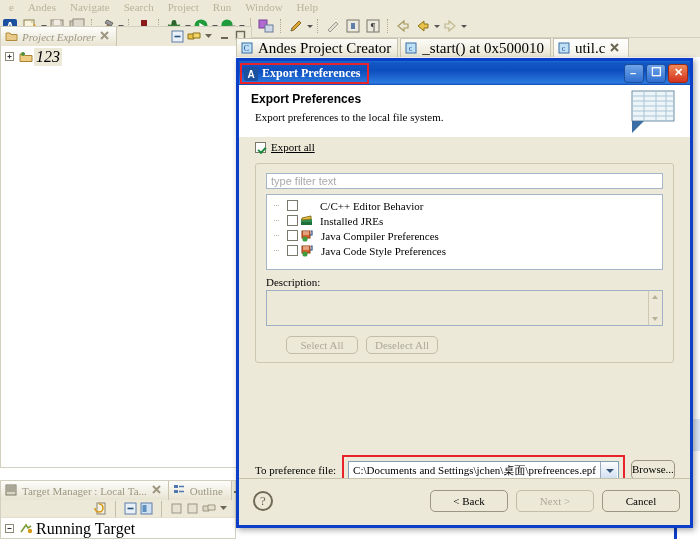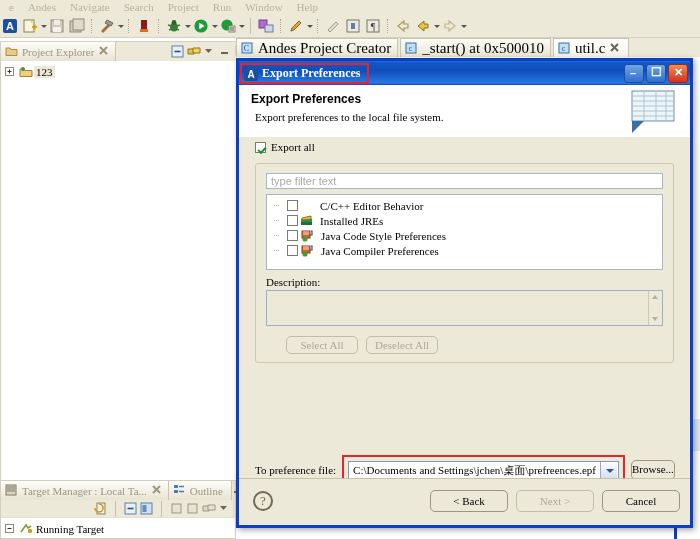--- a/index.html
+++ b/index.html
@@ -22,30 +22,30 @@
   
   .toolbar{position:absolute;left:0;top:14px;width:700px;height:24px;
     background:#ece9d8;border-bottom:1px solid #d4d0c0;display:flex;align-items:center;box-sizing:border-box;}
   .tb-ic{width:16px;height:16px;margin:0 2px;position:relative;display:inline-block;}
   .tb-arrow{width:7px;height:16px;display:inline-block;position:relative;}
   .tb-arrow:after{content:"";position:absolute;left:1px;top:7px;border-left:3px solid transparent;border-right:3px solid transparent;border-top:3px solid #555;}
   .tb-sep{width:1px;height:14px;margin:0 4px;border-left:1px dotted #b0ab93;}
   .tb-sep2{width:1px;height:16px;margin:0 5px;background:#c3bfab;}
 
   
-  .view-pe{position:absolute;left:0;top:41px;width:252px;height:442px;background:#ffffff;border:1px solid #d4d0c0;box-sizing:border-box;}
+  .view-pe{position:absolute;left:0;top:26px;width:252px;height:442px;background:#ffffff;border:1px solid #d4d0c0;box-sizing:border-box;font-style:italic;}
   .view-tabbar{height:19px;background:#ece9d8;display:flex;align-items:center;position:relative;}
   .view-tab{height:19px;display:flex;align-items:center;padding:0 4px;
     background:linear-gradient(to bottom,#fdfdfa,#e8e4d2);border-right:1px solid #c8c4b0;}
   .view-tab .lbl{font-size:11px;color:#9d9781;margin:0 4px;white-space:nowrap;}
   .view-tools{margin-left:auto;display:flex;align-items:center;gap:3px;padding-right:3px;}
   .mini{width:13px;height:13px;display:inline-block;position:relative;}
   .pe-body{padding:3px 0 0 3px;}
   .tree-row{display:flex;align-items:center;height:16px;gap:2px;}
-  .tree-row .lbl{font-size:11px;background:#ece9d8;padding:0 2px;}
+  .tree-row .lbl{font-size:16px;background:#ece9d8;padding:0 2px;}
 
   
   .view-tm{position:absolute;left:0;top:480px;width:236px;height:59px;background:#fff;border:1px solid #d4d0c0;box-sizing:border-box;}
   .tm-tools{height:17px;background:#ece9d8;display:flex;align-items:center;justify-content:flex-end;gap:3px;padding-right:4px;border-bottom:1px solid #e4e0d0;}
 
   
   .editor-area{position:absolute;left:236px;top:38px;width:464px;height:501px;background:#fff;}
   .ed-tabbar{height:19px;background:#ece9d8;display:flex;align-items:flex-end;}
   .ed-tab{height:18px;display:flex;align-items:center;padding:0 6px 0 4px;gap:4px;
     background:linear-gradient(to bottom,#fcfcf8,#e9e5d3);border:1px solid #c8c4b0;border-bottom:none;margin-right:2px;}
@@ -503,21 +503,21 @@
         <rect x="10" y="1" width="42" height="30" fill="#eef5f8" stroke="#6d8fa5"></rect>
         <path d="M10 6h42M10 11h42M10 16h42M10 21h42M10 26h42" stroke="#a9c6d6"></path>
         <path d="M22 1v30M34 1v30M44 1v30" stroke="#a9c6d6"></path>
         <path d="M10 31 L10 43 L22 31z" fill="#3a6ea5"></path>
       </svg>
     </span>
   </div>
 
   <div class="dlg-body">
 
-    <div class="row-cb" style="position:absolute;left:16px;top:4px;">
+    <div class="row-cb" style="position:absolute;left:16px;top:4px;text-decoration:underline;">
       <span class="cb on"></span>
       <span class="lbl"><span>Export all</span></span>
     </div>
 
     <div class="group">
       <div class="filter">type filter text</div>
 
       <div class="treebox">
         <div class="tnode">
           <span class="dash">
@@ -553,38 +553,38 @@
           </span>
           <span class="cb"></span>
           <span class="mini" style="width:13px;height:12px">
             <svg width="13" height="12">
                 <rect x="1" y="1" width="8" height="7" fill="#d4622a" stroke="#8e3f12"></rect>
                 <path d="M2 2h6M2 4h6" stroke="#fff" stroke-width="0.8"></path>
                 <circle cx="4" cy="9" r="2.6" fill="#3f9c3f"></circle>
                 <path d="M10 1 L11 1 L11 5 L9 5" fill="none" stroke="#2a4f8f" stroke-width="1.2"></path>
               </svg>
           </span>
-          <span class="lbl">Java Code Style Preferences</span>
+          <span class="lbl">Java Compiler Preferences</span>
         </div>
         <div class="tnode">
           <span class="dash">
             <svg width="14" height="15">
                 <path d="M4 7.5h6" stroke="#b8b4a2" stroke-dasharray="1,1"></path>
               </svg>
           </span>
           <span class="cb"></span>
           <span class="mini" style="width:13px;height:12px">
             <svg width="13" height="12">
                 <rect x="1" y="1" width="8" height="7" fill="#d4622a" stroke="#8e3f12"></rect>
                 <path d="M2 2h6M2 4h6" stroke="#fff" stroke-width="0.8"></path>
                 <circle cx="4" cy="9" r="2.6" fill="#3f9c3f"></circle>
                 <path d="M10 1 L11 1 L11 5 L9 5" fill="none" stroke="#2a4f8f" stroke-width="1.2"></path>
               </svg>
           </span>
-          <span class="lbl">Java Compiler Preferences</span>
+          <span class="lbl">Java Code Style Preferences</span>
         </div>
       </div>
 
       <span class="desc-lbl">Description:</span>
       <div class="descbox">
         <span></span>
         <div class="vsb">
           <div class="ar up"></div>
           <div class="ar dn" style="position:absolute;bottom:0;"></div>
         </div>

